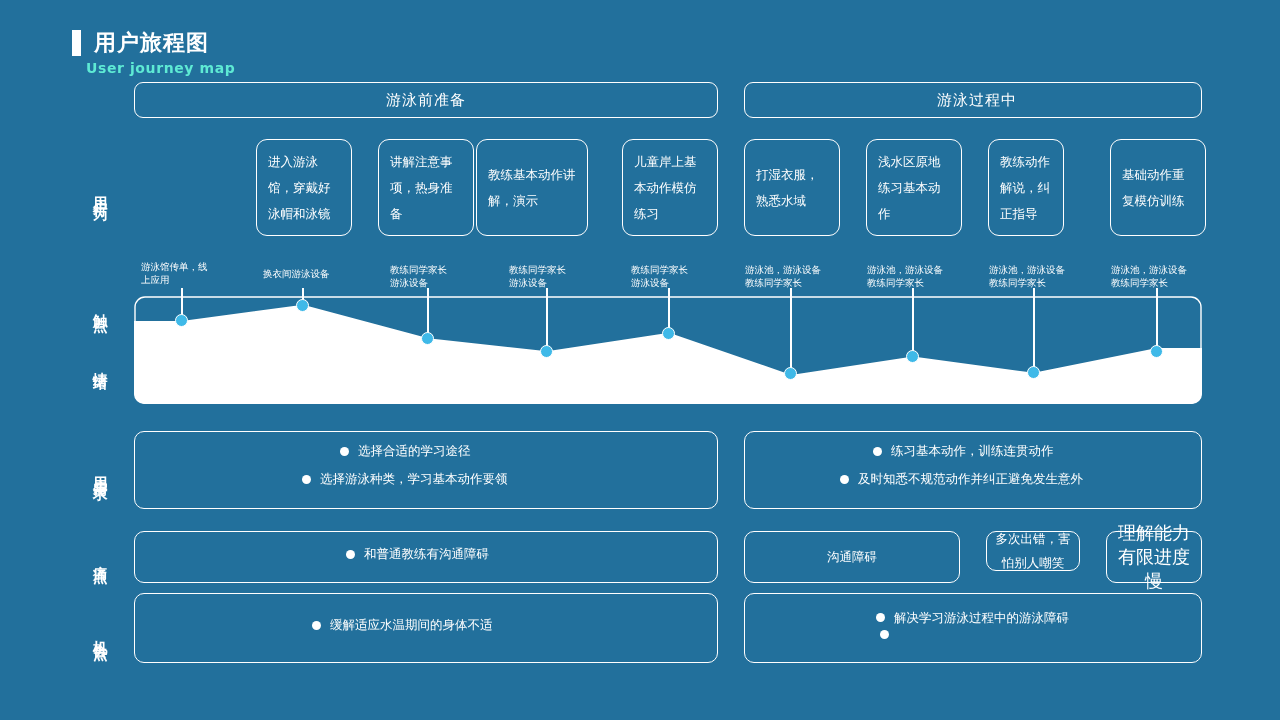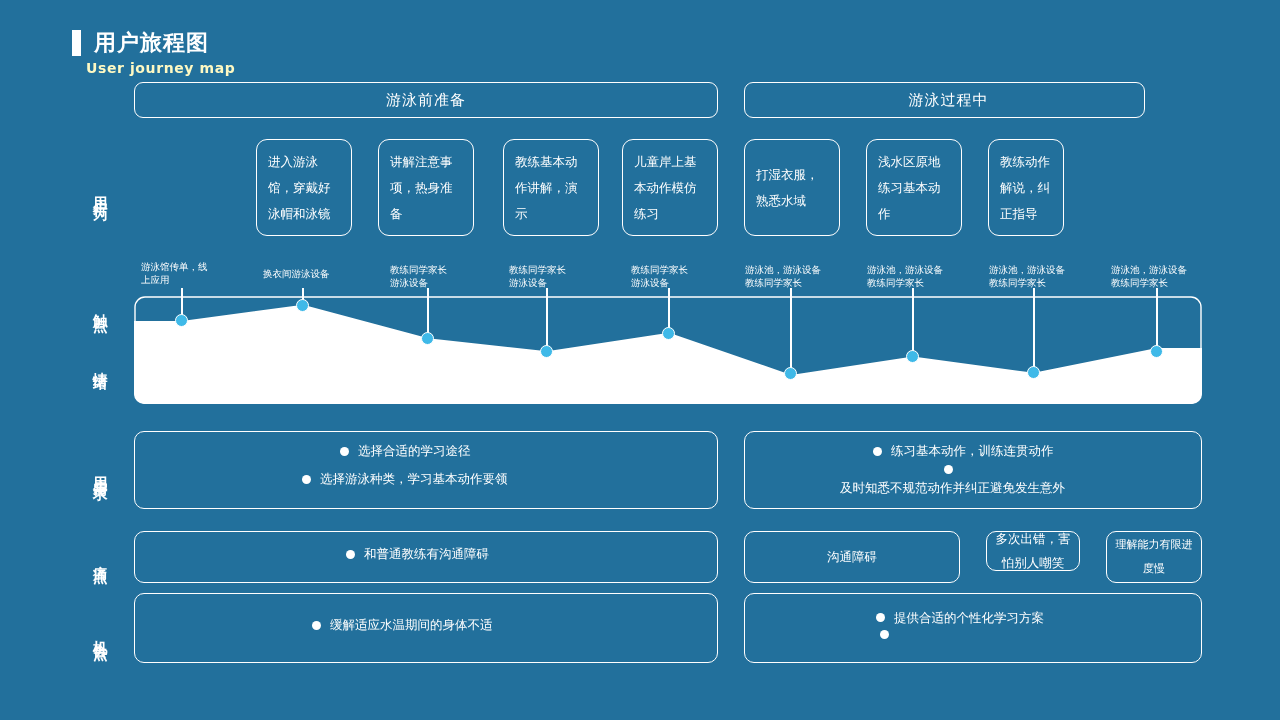--- a/index.html
+++ b/index.html
@@ -8,21 +8,21 @@
     background: #22709c;
     font-family: "DejaVu Sans", "Liberation Sans", sans-serif;
     overflow: hidden;
   }
   #stage { position: relative; width: 1280px; height: 720px; }
 
   
   .title-bar { position: absolute; left: 72px; top: 28px; display: flex; align-items: flex-end; }
   .title-tick { width: 9px; height: 26px; background: #ffffff; margin-right: 13px; margin-top: 2px; }
   .title-zh { color: #ffffff; font-size: 22px; font-weight: bold; letter-spacing: 1px; line-height: 26px; }
-  .title-en { position: absolute; left: 86px; top: 60px; color: #fef9c3; font-size: 14px;
+  .title-en { position: absolute; left: 86px; top: 60px; color: #5eead4; font-size: 14px;
               font-weight: bold; letter-spacing: .6px; }
 
   
   .obox {
     position: absolute; border: 1.4px solid #ffffff; border-radius: 10px;
     color: #ffffff; display: flex; align-items: center; justify-content: center;
     text-align: center;
   }
 
   
@@ -60,50 +60,53 @@
 
 <div id="stage">
 
   <div class="title-bar">
     <div class="title-tick"></div>
     <div class="title-zh">用户旅程图</div>
   </div>
   <div class="title-en">User journey map</div>
 
   <div class="obox phase" style="left:134px; top:82px; width:584px;">游泳前准备</div>
-  <div class="obox phase" style="left:744px; top:82px; width:401px;padding-left:8px;">游泳过程中</div>
+  <div class="obox phase" style="left:744px; top:82px; width:458px;padding-left:8px;">游泳过程中</div>
 
   <div class="rowlab" style="left:92px; top:148px; height:86px;">用户行为</div>
   <div class="rowlab" style="left:92px; top:283px; height:46px;">触点</div>
   <div class="rowlab" style="left:92px; top:340px; height:46px;">情绪</div>
   <div class="rowlab" style="left:92px; top:437px; height:68px;">用户需求</div>
   <div class="rowlab" style="left:92px; top:534px; height:46px;">痛点</div>
   <div class="rowlab" style="left:92px; top:598px; height:68px;">机会点</div>
 
   <div class="obox bcard" style="left:256px; top:139px; width:96px;">
     <span>进入游泳馆，穿戴好泳帽和泳镜</span>
     </div>
   <div class="obox bcard" style="left:378px; top:139px; width:96px;">
     <span>讲解注意事项，热身准备</span>
     </div>
-  <div class="obox bcard" style="left:503px; top:139px; width:96px;">
+  <div class="obox bcard" style="left:476px; top:139px; width:112px;">
     <span>教练基本动作讲解，演示</span>
     </div>
   <div class="obox bcard" style="left:622px; top:139px; width:96px;">
     <span>儿童岸上基本动作模仿练习</span>
     </div>
 
   <div class="obox bcard" style="left:744px; top:139px; width:96px;">
     <span>打湿衣服，熟悉水域</span>
     </div>
   <div class="obox bcard" style="left:866px; top:139px; width:96px;">
     <span>浅水区原地练习基本动作</span>
     </div>
   <div class="obox bcard" style="left:988px; top:139px; width:76px;">
     <span>教练动作解说，纠正指导</span>
+    </div>
+  <div class="obox bcard" style="left:1110px; top:139px; width:96px;">
+    <span>基础动作重复模仿训练</span>
     </div>
 
   <div class="tp-label" style="left:141px; top:260px;">游泳馆传单，线
 上应用</div>
   <div class="tp-label" style="left:263px; top:267px;">换衣间游泳设备</div>
   <div class="tp-label" style="left:390px; top:263px;">教练同学家长
 游泳设备</div>
   <div class="tp-label" style="left:509px; top:263px;">教练同学家长
 游泳设备</div>
   <div class="tp-label" style="left:631px; top:263px;">教练同学家长
@@ -161,56 +164,56 @@
       <span>选择游泳种类，学习基本动作要领</span>
     </div>
   </div>
 
   <div class="obox" style="left:744px; top:431px; width:458px; height:78px; border-radius:10px;"></div>
   <div class="blist" style="left:873px; top:437px;">
     <div class="brow">
       <span class="bullet"></span>
       <span>练习基本动作，训练连贯动作</span>
     </div>
-    <div class="brow" style="margin-left:-33px;flex-direction:column;">
+    <div class="brow" style="margin-left:-33px;">
       <span class="bullet"></span>
       <span>及时知悉不规范动作并纠正避免发生意外</span>
     </div>
   </div>
 
   <div class="obox" style="left:134px; top:531px; width:584px; height:52px; border-radius:10px;"></div>
   <div class="blist" style="left:346px; top:545px;">
     <div class="brow" style="line-height:18px;">
       <span class="bullet"></span>
       <span>和普通教练有沟通障碍</span>
     </div>
   </div>
 
   <div class="obox" style="left:744px; top:531px; width:216px; height:52px; border-radius:10px; font-size:12.5px;">沟通障碍</div>
   <div class="obox" style="left:986px; top:531px; width:94px; height:40px; border-radius:10px;
               font-size:12.5px; line-height:24px; padding:0 8px;">
     <span>多次出错，害怕别人嘲笑</span>
   </div>
   <div class="obox" style="left:1106px; top:531px; width:96px; height:52px; border-radius:10px;
-              font-size:11px; line-height:24px; padding:6px 8px;">
+              font-size:18px; line-height:24px; padding:6px 8px;">
     <span>理解能力有限进度慢</span>
   </div>
 
   <div class="obox" style="left:134px; top:593px; width:584px; height:70px; border-radius:10px;"></div>
   <div class="blist" style="left:312px; top:616px;">
     <div class="brow" style="line-height:18px;">
       <span class="bullet"></span>
       <span>缓解适应水温期间的身体不适</span>
     </div>
   </div>
 
   <div class="obox" style="left:744px; top:593px; width:458px; height:70px; border-radius:10px;"></div>
   <div class="blist" style="left:876px; top:605px;">
     <div class="brow" style="line-height:25px;">
       <span class="bullet"></span>
-      <span>提供合适的个性化学习方案</span>
+      <span>解决学习游泳过程中的游泳障碍</span>
     </div>
     <div class="brow" style="line-height:25px; margin-left:4px;">
       <span class="bullet"></span>
     </div>
   </div>
 
 </div>
 
 </body></html>

